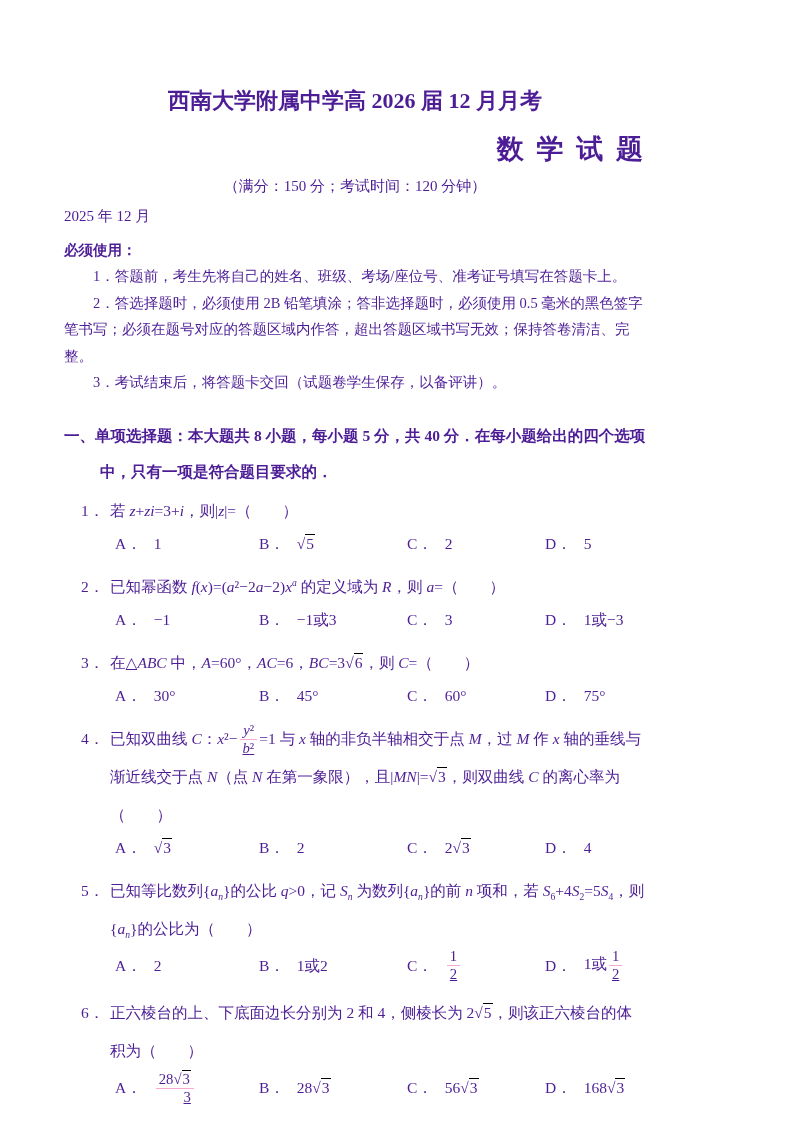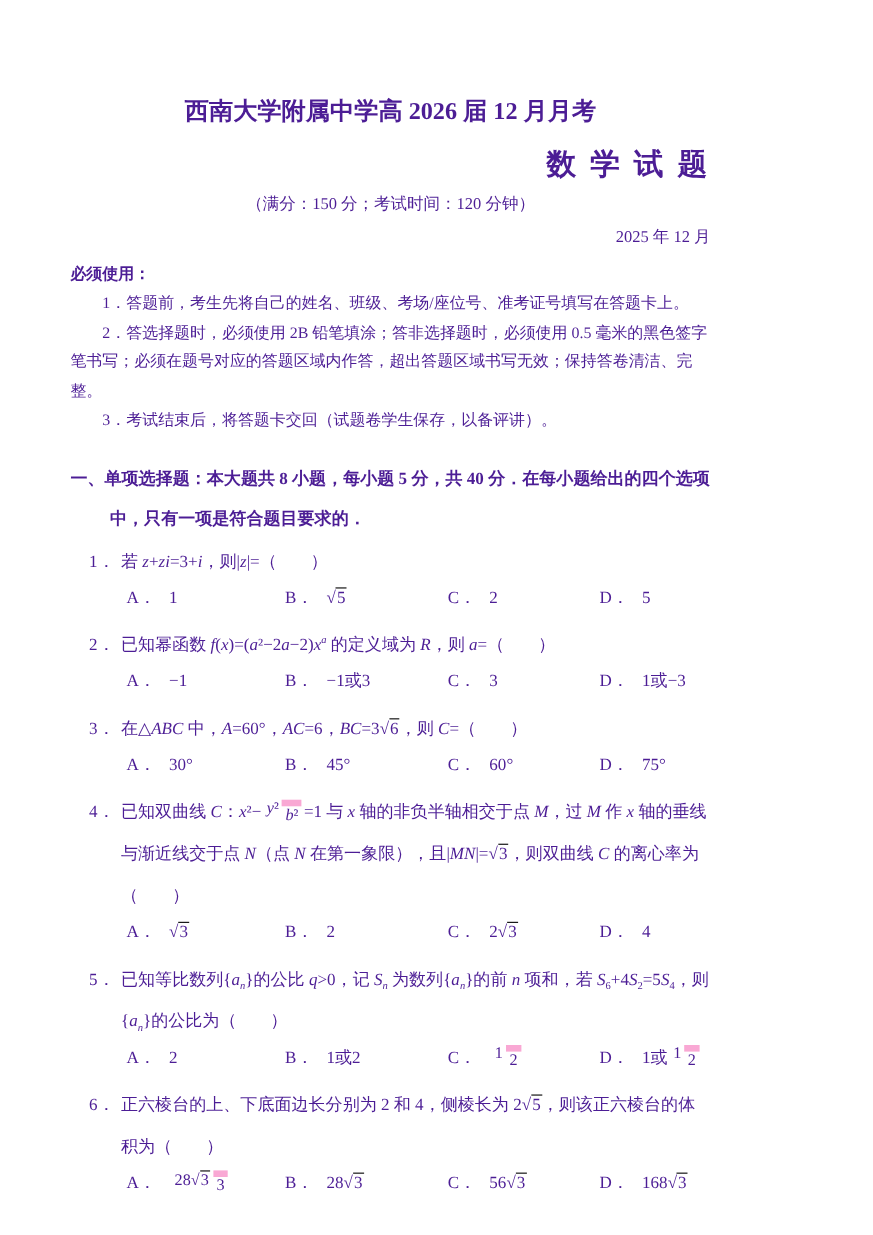--- a/index.html
+++ b/index.html
@@ -7,42 +7,42 @@
   .page {
     width: 706px; height: 1123px;
     background: #ffffff; color: #4c1d95;
     font-family: "Liberation Serif", "DejaVu Serif", serif;
     padding: 86px 60px 0 64px;
     overflow: hidden;
   }
   .school-line { text-align: center; font-size: 22px; font-weight: bold; line-height: 29px; }
   .exam-title  { text-align: right; font-size: 27px; font-weight: bold; line-height: 37px; margin-top: 16px; letter-spacing: 3px; }
   .exam-meta   { text-align: center; font-size: 15px; line-height: 21px; margin-top: 8px; }
-  .exam-date   { text-align: right;  font-size: 15px; line-height: 21px; margin-top: 9px; }
+  .exam-date   { text-align: left;  font-size: 15px; line-height: 21px; margin-top: 9px; }
   .notice-heading { font-size: 14.5px; font-weight: bold; line-height: 26px; margin-top: 10px; }
   .notice-item { margin: 0; font-size: 14.5px; line-height: 26.5px; text-indent: 2em; }
   .section-heading {
     margin-top: 22px; font-size: 15.5px; font-weight: bold; line-height: 36px;
     padding-left: 36px; text-indent: -36px;
   }
   .questions { margin-top: 2px; }
   .question { display: flex; font-size: 15.5px; margin: 0 0 10px 0; padding-left: 17px; }
   .q-num  { width: 29px; flex: none; line-height: 38px; }
   .q-body { flex: 1; min-width: 0; }
   .q-stem { line-height: 38px; }
   .opts { display: flex; align-items: center; margin-left: 5px; line-height: 28px; }
   .opt  { display: flex; align-items: center; }
   .opt.c1 { width: 144px; } .opt.c2 { width: 148px; } .opt.c3 { width: 138px; }
   .opt-label { margin-right: 12px; }
   
   i { font-style: italic; font-family: "Liberation Serif", "DejaVu Serif", serif; }
   sub, sup { font-size: 0.62em; line-height: 0; }
-  .frac { display: inline-flex; flex-direction: row; text-align: center; vertical-align: middle; line-height: 1.18; font-size: 0.95em; margin: 0 2px; }
+  .frac { display: inline-flex; flex-direction: column; text-align: right; vertical-align: middle; line-height: 1.18; font-size: 0.95em; margin: 0 2px; }
   .frac .num, .frac .den { padding: 0 3px; }
-  .frac .den { border-top: 6px solid #f9a8d4; }
+  .frac .den { border-top: 1px solid #f9a8d4; text-decoration: underline; }
   .sq  { white-space: nowrap; }
   .sqt { display: inline-block; border-top: 1px solid #000; line-height: 1.12; padding: 0 1px; }
 </style>
 </head>
 <body>
 
 <div class="page">
   <header>
     <div class="school-line">西南大学附属中学高 2026 届 12 月月考</div>
     <div class="exam-title">数 学 试 题</div>

